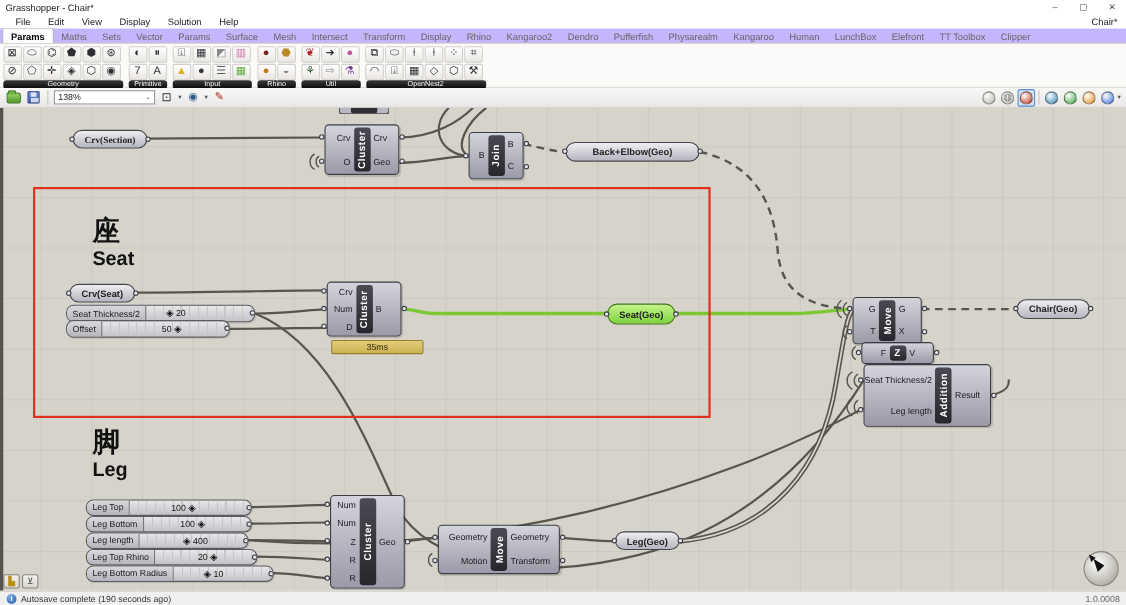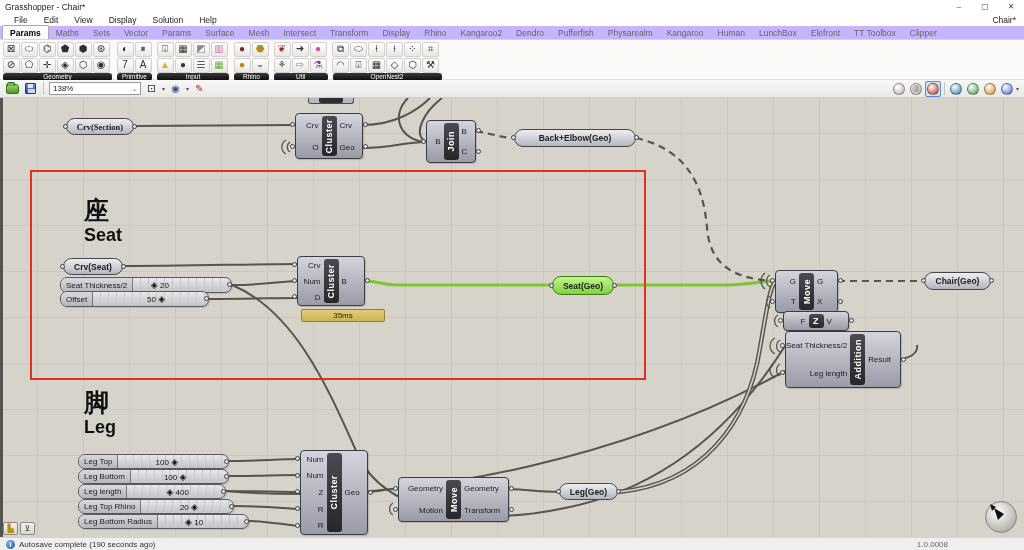--- a/index.html
+++ b/index.html
@@ -616,16 +616,16 @@
         <path d="M14,10 L24,16 L18,22 Z" fill="#111"></path>
         <path d="M10,6 L16,9 L12,13 Z" fill="#111"></path>
       </svg>
     </div>
   </div>
 
   <div id="statusbar">
     <span id="status-icon">i</span>
     <span>Autosave complete (190 seconds ago)</span>
     <span class="spacer"></span>
-    <span style="color:#666;margin-right:70px;">1.0.0008</span>
+    <span style="color:#666;">1.0.0008</span>
   </div>
 
 </div>
 
 </body></html>

